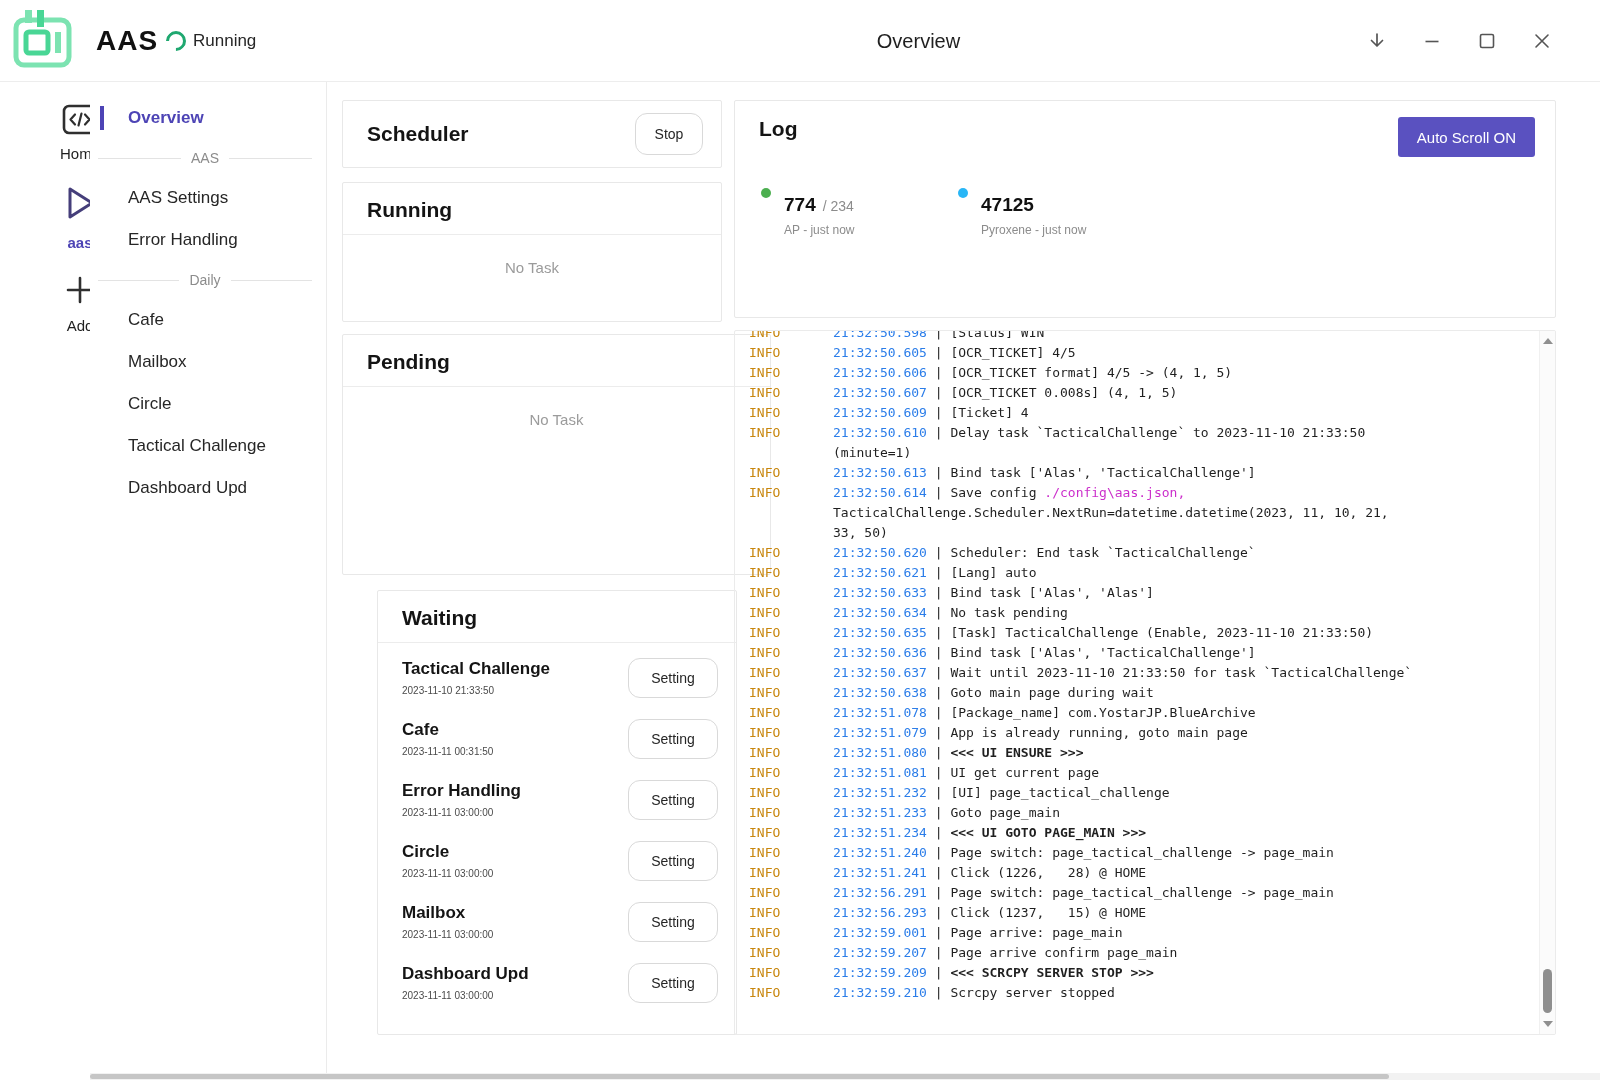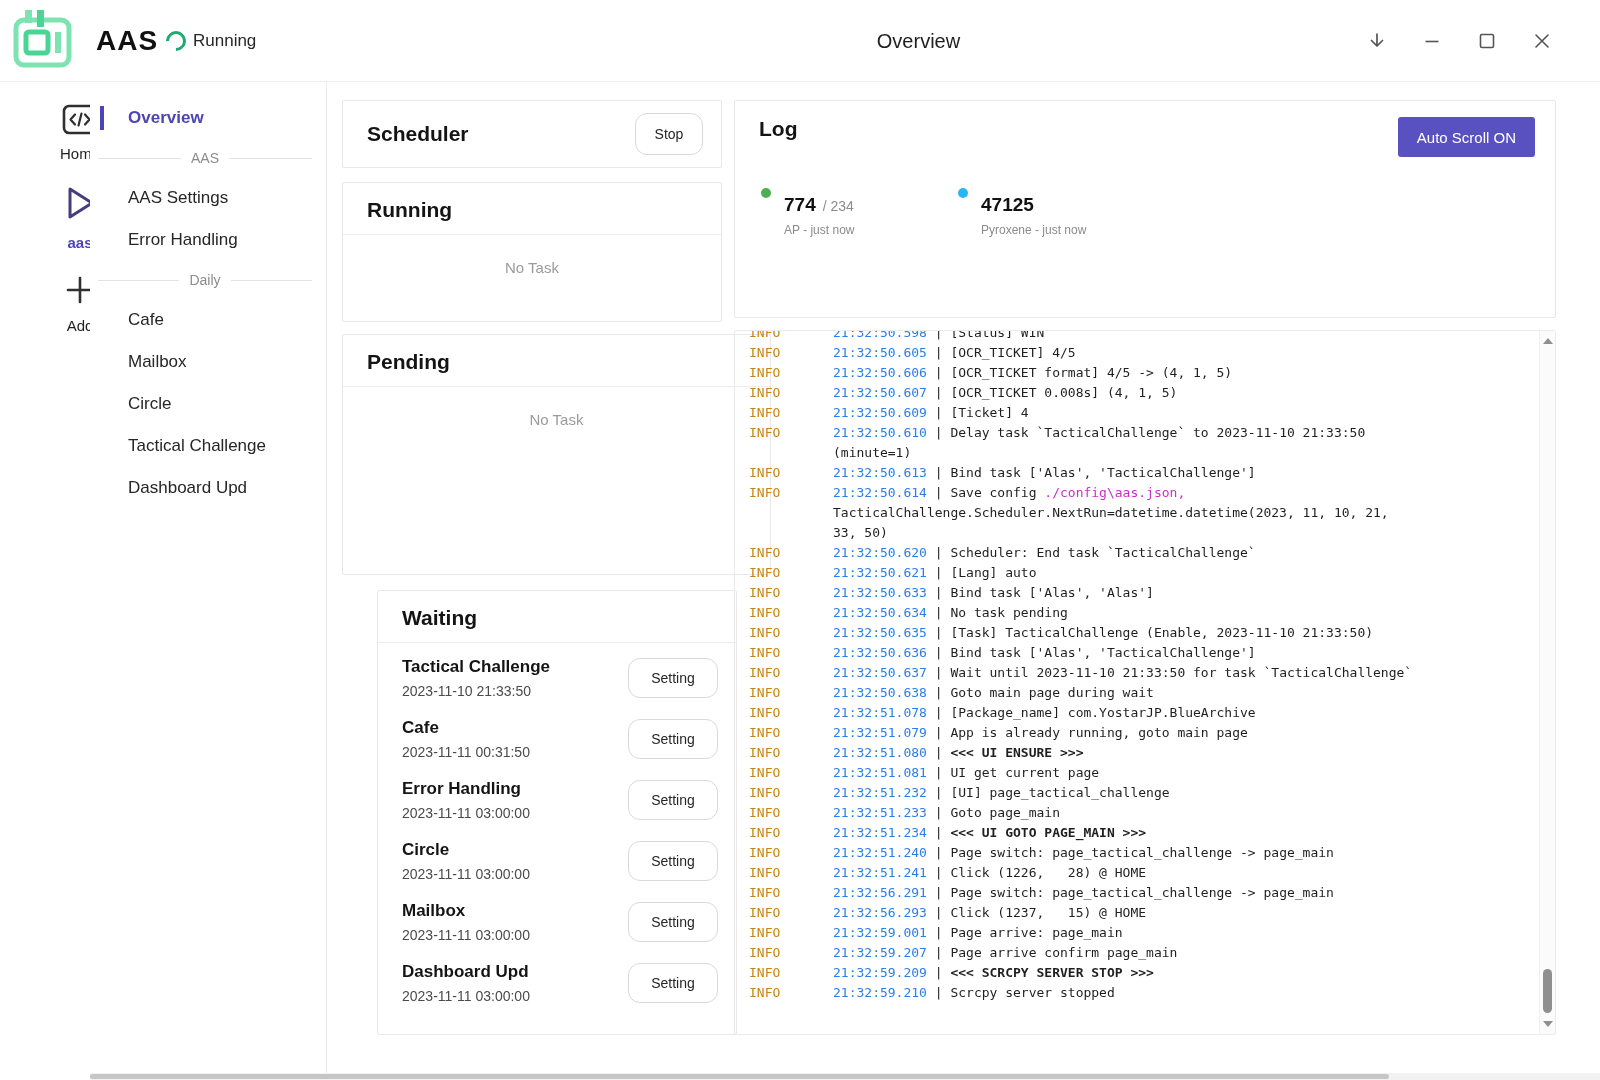--- a/index.html
+++ b/index.html
@@ -50,21 +50,21 @@
   #card-scheduler { left:15px; top:18px; width:380px; height:68px; display:flex; align-items:center; justify-content:space-between; padding:0 18px 0 24px; }
   #card-running   { left:15px; top:100px; width:380px; height:140px; }
   #card-pending   { left:15px; top:252px; width:429px; height:241px; }
   #card-waiting   { left:15px; top:508px; width:360px; height:445px;margin-left:35px; }
 
   .btn { background:#fff; border:1px solid #d9d9d9; border-radius:12px; font-size:14px; color:#262626; font-family:inherit; cursor:pointer; }
   .btn-stop { width:68px; height:42px; }
   .wait-list { padding:4px 0 0; }
   .wait-row { height:61px; display:flex; align-items:center; justify-content:space-between; padding:0 18px 0 24px; }
   .wait-name { font-size:17px; font-weight:bold; color:#141414; }
-  .wait-time { font-size:14px; color:#4a4a4a; margin-top:6px; }
+  .wait-time { font-size:10px; color:#4a4a4a; margin-top:6px; }
   .wait-row .btn { width:90px; height:40px; }
 
   #card-log { left:407px; top:18px; width:822px; height:218px; }
   .log-head { display:flex; align-items:flex-start; justify-content:space-between; padding:16px 20px 0 24px; height:44px; }
   .btn-primary { background:var(--accent); color:#fff; border:none; border-radius:3px; font-size:15px; height:40px; padding:0 19px; font-family:inherit; cursor:pointer; }
   .stats { display:flex; padding-left:26px; margin-top:36px; }
   .stat { width:197px; display:flex; }
   .dot { width:10px; height:10px; border-radius:50%; margin:7px 13px 0 0; flex:none; }
   .stat-line { display:flex; align-items:baseline;margin-top:13px; }
   .stat-value { font-size:19px; font-weight:bold; color:#111; }

